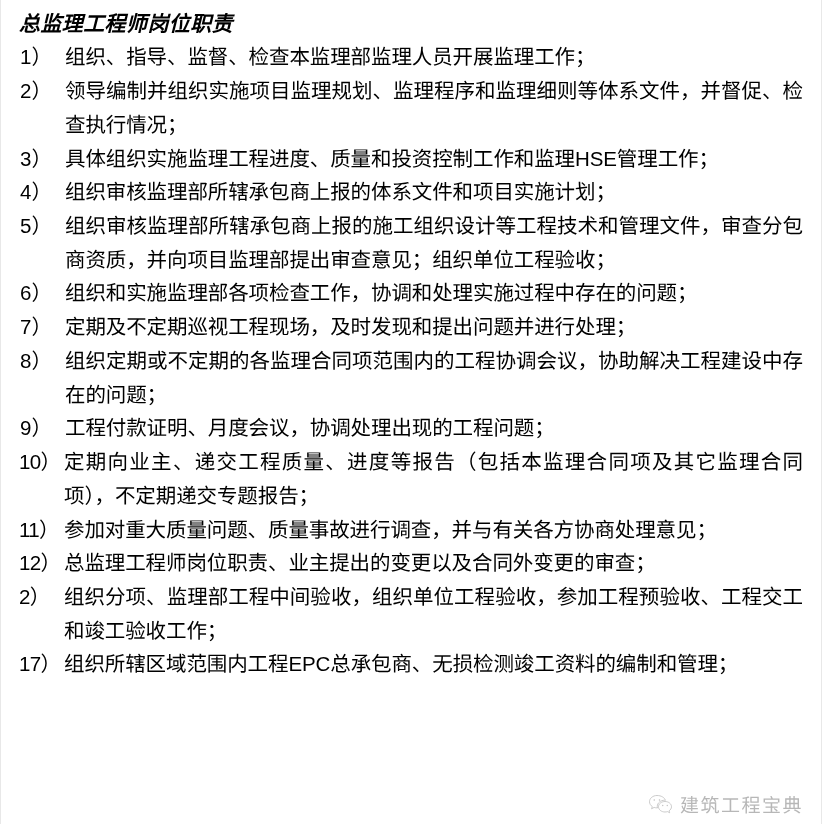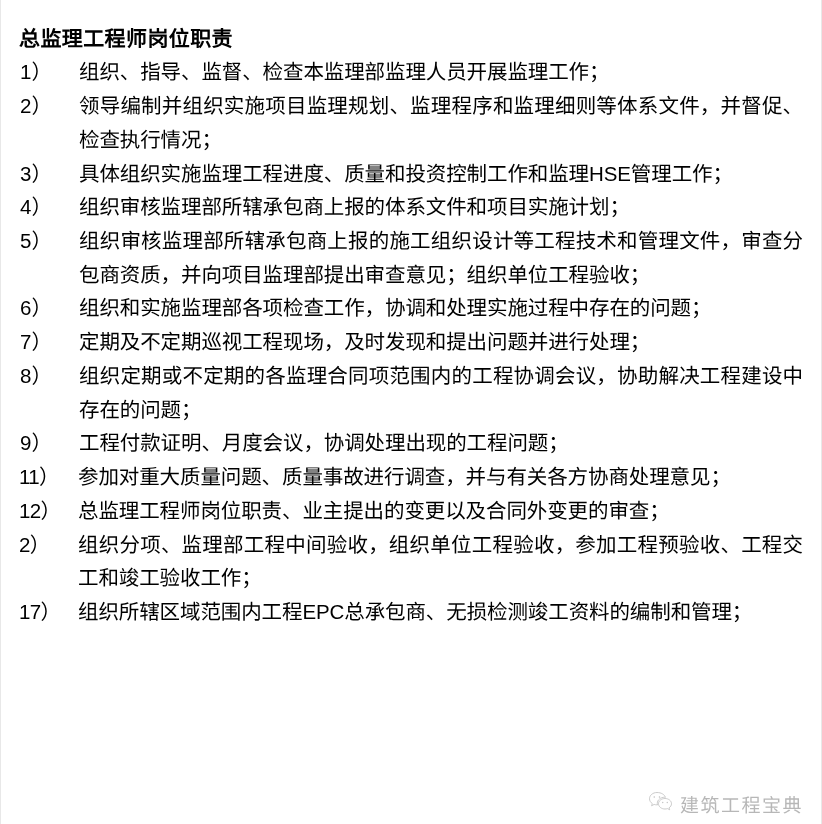--- a/index.html
+++ b/index.html
@@ -26,24 +26,25 @@
     left: 18px;
     top: 0;
     width: 790px;
   }
   .doc-title {
     font-size: 21px;
     font-weight: bold;
     color: #000000;
     letter-spacing: 0.4px;
     margin: 0;
-    padding-top: 24px;
+    padding-top: 9px;
     padding-bottom: 1px;
     line-height: 1.45;
     white-space: nowrap;
+    font-style: italic;
   }
   .item-list {
     list-style: none;
     margin: 0;
     padding: 0;
   }
   .item {
     display: flex;
     align-items: flex-start;
     font-size: 20.5px;
@@ -63,33 +64,32 @@
   .item-marker.wide {
     width: 45px;
     letter-spacing: -0.6px;
   }
   .item-text {
     flex: 1 1 auto;
     text-align: justify;
     text-justify: inter-ideograph;
     word-break: break-all;
     padding-right: 6px;
-    margin-left: 14px;
   }
   
   .item.narrow .item-marker {
     letter-spacing: 0px;
     padding-left: 1px;
   }
   .watermark {
     position: absolute;
     right: 18px;
     bottom: 7px;
     display: flex;
-    align-items: flex-start;
+    align-items: center;
     gap: 7px;
     opacity: 0.42;
     pointer-events: none;
     user-select: none;
   }
   .wm-logo {
     width: 25px;
     height: 22px;
     flex: 0 0 auto;
   }
@@ -140,20 +140,24 @@
         </li>
         <li class="item narrow">
           <span class="item-marker">8）</span>
           <span class="item-text">组织定期或不定期的各监理合同项范围内的工程协调会议，协助解决工程建设中存在的问题；</span>
         </li>
         <li class="item narrow">
           <span class="item-marker">9）</span>
           <span class="item-text">工程付款证明、月度会议，协调处理出现的工程问题；</span>
         </li>
         <li class="item">
+          <span class="item-marker wide">10）</span>
+          <span class="item-text">定期向业主、递交工程质量、进度等报告（包括本监理合同项及其它监理合同项），不定期递交专题报告；</span>
+        </li>
+        <li class="item">
           <span class="item-marker wide">11）</span>
           <span class="item-text">参加对重大质量问题、质量事故进行调查，并与有关各方协商处理意见；</span>
         </li>
         <li class="item">
           <span class="item-marker wide">12）</span>
           <span class="item-text">总监理工程师岗位职责、业主提出的变更以及合同外变更的审查；</span>
         </li>
         <li class="item">
           <span class="item-marker wide">2）</span>
           <span class="item-text">组织分项、监理部工程中间验收，组织单位工程验收，参加工程预验收、工程交工和竣工验收工作；</span>

